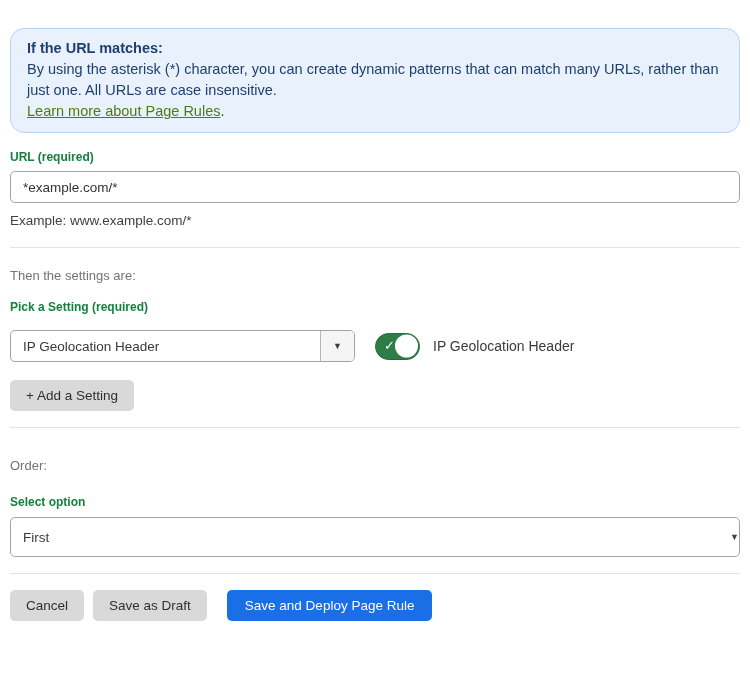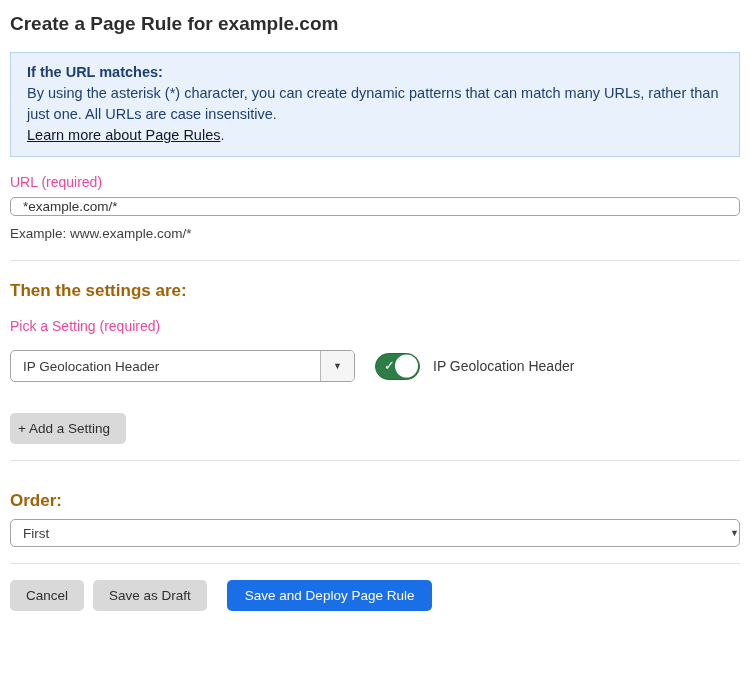--- a/index.html
+++ b/index.html
@@ -15,45 +15,46 @@
 
   h1.page-title {
     font-size: 19px;
     line-height: 24px;
     font-weight: bold;
     color: #2d2d2d;
     margin-top: 12px;
   }
 
   .info-box {
-    margin-top: 16px;
+    margin-top: 28px;
     background: #e9f2fc;
     border: 1px solid #b7d5f2;
-    border-radius: 0;
+    border-radius: 14px;
     padding: 9px 16px 10px 16px;
     font-size: 14.5px;
     line-height: 21px;
     color: #1e3f70;
   }
   .info-heading { font-weight: bold; }
   .info-link {
-    color: #0f172a;
+    color: #4d7c0f;
     text-decoration: underline;
     cursor: pointer;
   }
 
   .field-label {
     margin-top: 17px;
-    font-size: 14px;
-    color: #ec4899;
+    font-size: 12px;
+    color: #15803d;
+    font-weight: bold;
   }
   .text-input {
     margin-top: 7px;
     width: 100%;
-    height: 19px;
+    height: 32px;
     border: 1px solid #a3a3a3;
     border-radius: 5px;
     padding: 0 12px;
     font-family: "Liberation Sans", sans-serif;
     font-size: 13.5px;
     color: #333333;
     background: #ffffff;
     outline: none;
   }
   .hint {
@@ -63,23 +64,23 @@
     line-height: 21px;
   }
 
   hr.divider {
     border: none;
     border-top: 1px solid #e2e2e2;
     margin-top: 16px;
   }
 
   h2.section-heading {
-    font-size: 17px;
-    font-weight: bold;
-    color: #a16207;
+    font-size: 13px;
+    font-weight: normal;
+    color: #737373;
     margin-top: 20px;
   }
   h2.order-heading { margin-top: 30px; }
   .picker-label { margin-top: 17px; }
   .order-label { margin-top: 22px; }
 
   .setting-row {
     margin-top: 16px;
     display: flex;
     align-items: center;
@@ -163,28 +164,28 @@
   }
   .btn.secondary {
     background: #d9d9d9;
     color: #2f2f2f;
   }
   .btn.primary {
     background: #1a6ee6;
     color: #ffffff;
     padding: 0 18px;
   }
-  .add-setting { margin-top: 31px; display: block; padding-left: 8px; }
+  .add-setting { margin-top: 18px; display: block; }
   .divider-after-add { margin-top: 13px; }
   .divider-before-footer { margin-top: 15px; }
 
   .order-select {
     margin-top: 8px;
     width: 100%;
-    height: 28px;
+    height: 40px;
     border: 1px solid #a3a3a3;
     border-radius: 5px;
     background: #ffffff;
     display: flex;
     align-items: center;
     justify-content: space-between;
     padding: 0 0 0 12px;
     font-size: 13.5px;
     color: #3a3a3a;
     cursor: pointer;
@@ -197,21 +198,20 @@
     align-items: center;
     gap: 9px;
   }
   .footer .btn.primary { margin-left: 11px; }
 </style>
 </head>
 <body>
 
 <div class="page">
 
-  <h1 class="page-title">Create a Page Rule for example.com</h1>
 
   <div class="info-box">
     <div class="info-heading">If the URL matches:</div>
     <div class="info-body">By using the asterisk (*) character, you can create dynamic patterns that can match many URLs, rather than just one. All URLs are case insensitive.</div>
     <div class="info-link-row"><a class="info-link">Learn more about Page Rules</a><span>.</span></div>
   </div>
 
   <div class="field-label">URL (required)</div>
   <input class="text-input" type="text" value="*example.com/*" style="">
   <div class="hint">Example: www.example.com/*</div>
@@ -235,20 +235,21 @@
     </div>
     <span class="toggle-row-label">IP Geolocation Header</span>
   </div>
 
   <button class="btn secondary add-setting">+ Add a Setting</button>
 
   <hr class="divider divider-after-add">
 
   <h2 class="section-heading order-heading">Order:</h2>
 
+  <div class="field-label order-label">Select option</div>
 
   <div class="order-select">
     <span>First</span>
     <span class="caret">▼</span>
   </div>
 
 
   <hr class="divider divider-before-footer">
 
   <div class="footer">

